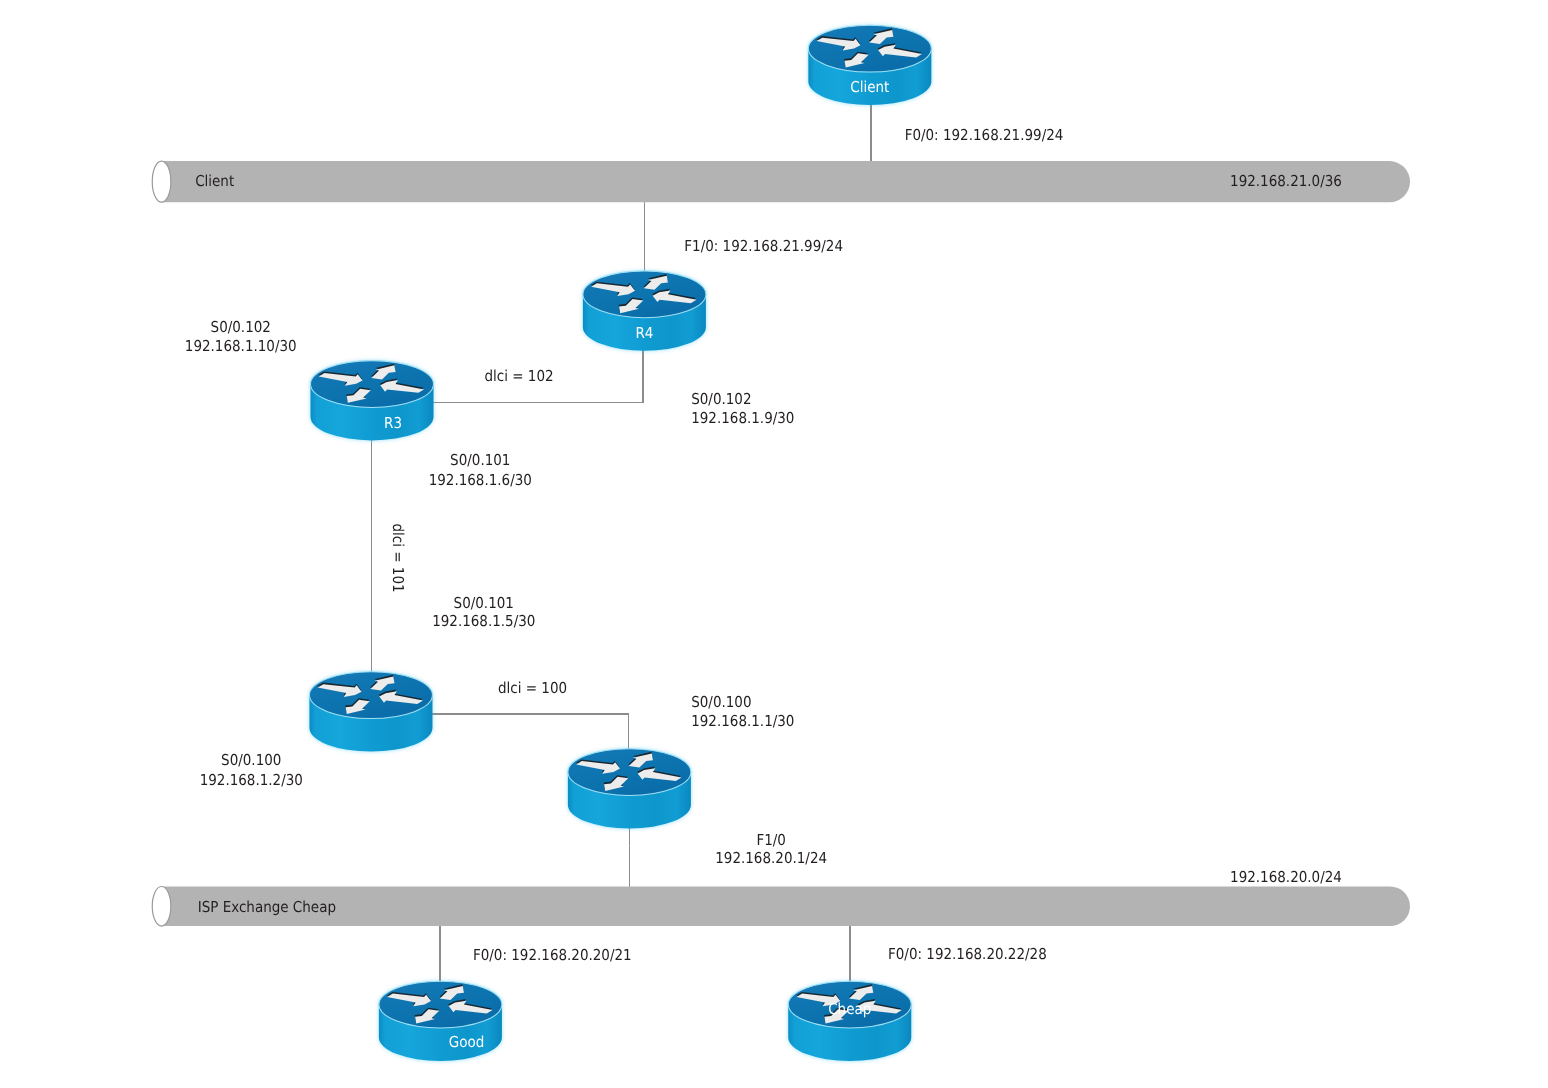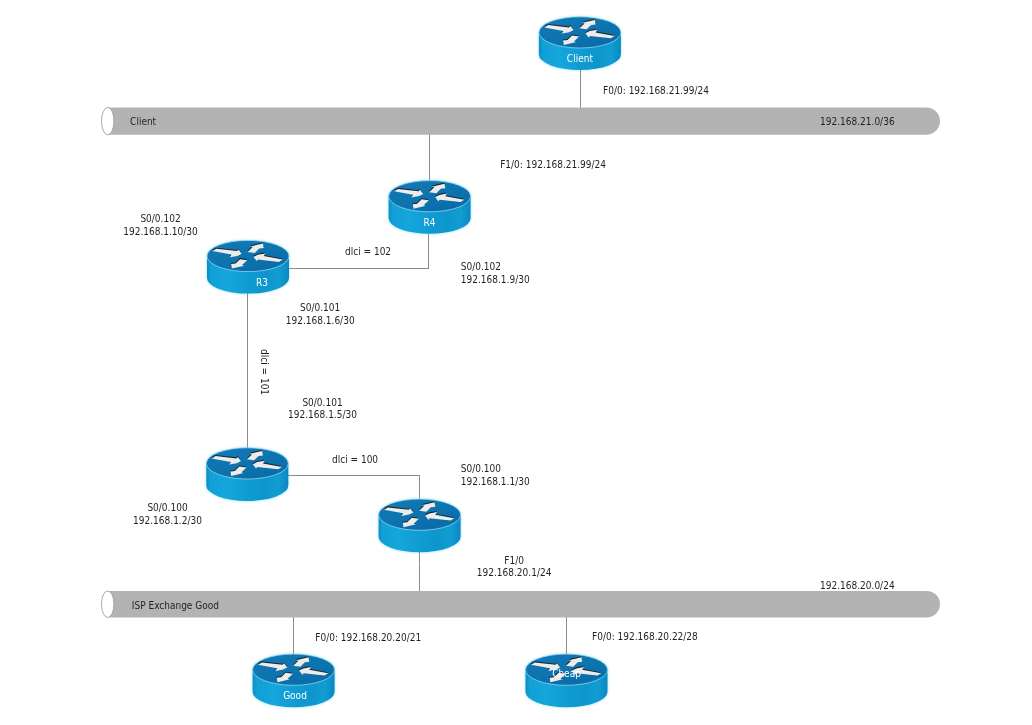--- a/index.html
+++ b/index.html
@@ -96,33 +96,33 @@
     </g>
   </svg>
 
   <div id="label-layer">
 
     <div class="lbl rl c" style="left: 579.9px; top: 53.1px;">Client</div>
     <div class="lbl rl c" style="left: 429.6px; top: 216.9px;">R4</div>
     <div class="lbl rl c" style="left: 248px; top: 276.7px; padding-left: 28px;">R3</div>
     <div class="lbl rl c" style="left: 247.3px; top: 505px;">R2</div>
     <div class="lbl rl c" style="left: 419.6px; top: 535.4px; margin-top: 21px;">R1</div>
-    <div class="lbl rl c" style="left: 295px; top: 690.4px; text-align: center;">Good</div>
+    <div class="lbl rl c" style="left: 311px; top: 690.4px; text-align: center;">Good</div>
     <div class="lbl rl c" style="left: 566.5px; top: 668px;">Cheap</div>
 
     <div class="lbl" style="left: 130.1px; top: 115.8px;">Client</div>
     <div class="lbl" style="right: 137.4px; top: 115.5px;">192.168.21.0/36</div>
-    <div class="lbl" style="left: 131.8px; top: 600.3px;">ISP Exchange Good</div>
+    <div class="lbl" style="left: 131.8px; top: 600.3px;">ISP Exchange Cheap</div>
     <div class="lbl" style="right: 137.4px; top: 580px;">192.168.20.0/24</div>
 
     <div class="lbl" style="left: 603.1px; top: 84.7px;">F0/0: 192.168.21.99/24</div>
-    <div class="lbl" style="left: 456.2px; top: 158.5px; margin-left: 44px;">F1/0: 192.168.21.99/24</div>
+    <div class="lbl" style="left: 456.2px; top: 158.5px;">F1/0: 192.168.21.99/24</div>
     <div class="lbl c" style="left: 160.5px; top: 213.2px;">S0/0.102
 192.168.1.10/30</div>
-    <div class="lbl" style="left: 345px; top: 246.2px;">dlci = 102</div>
+    <div class="lbl" style="left: 323px; top: 246.2px;">dlci = 102</div>
     <div class="lbl" style="left: 460.8px; top: 260.8px;">S0/0.102
 192.168.1.9/30</div>
     <div class="lbl c" style="left: 320.2px; top: 302.1px;">S0/0.101
 192.168.1.6/30</div>
     <div class="lbl rot" style="left: 269.5px; top: 349.2px;">dlci = 101</div>
     <div class="lbl c" style="left: 322.5px; top: 396.5px;">S0/0.101
 192.168.1.5/30</div>
     <div class="lbl" style="left: 332px; top: 454px; text-align: center;">dlci = 100</div>
     <div class="lbl" style="left: 460.8px; top: 463px;">S0/0.100
 192.168.1.1/30</div>

